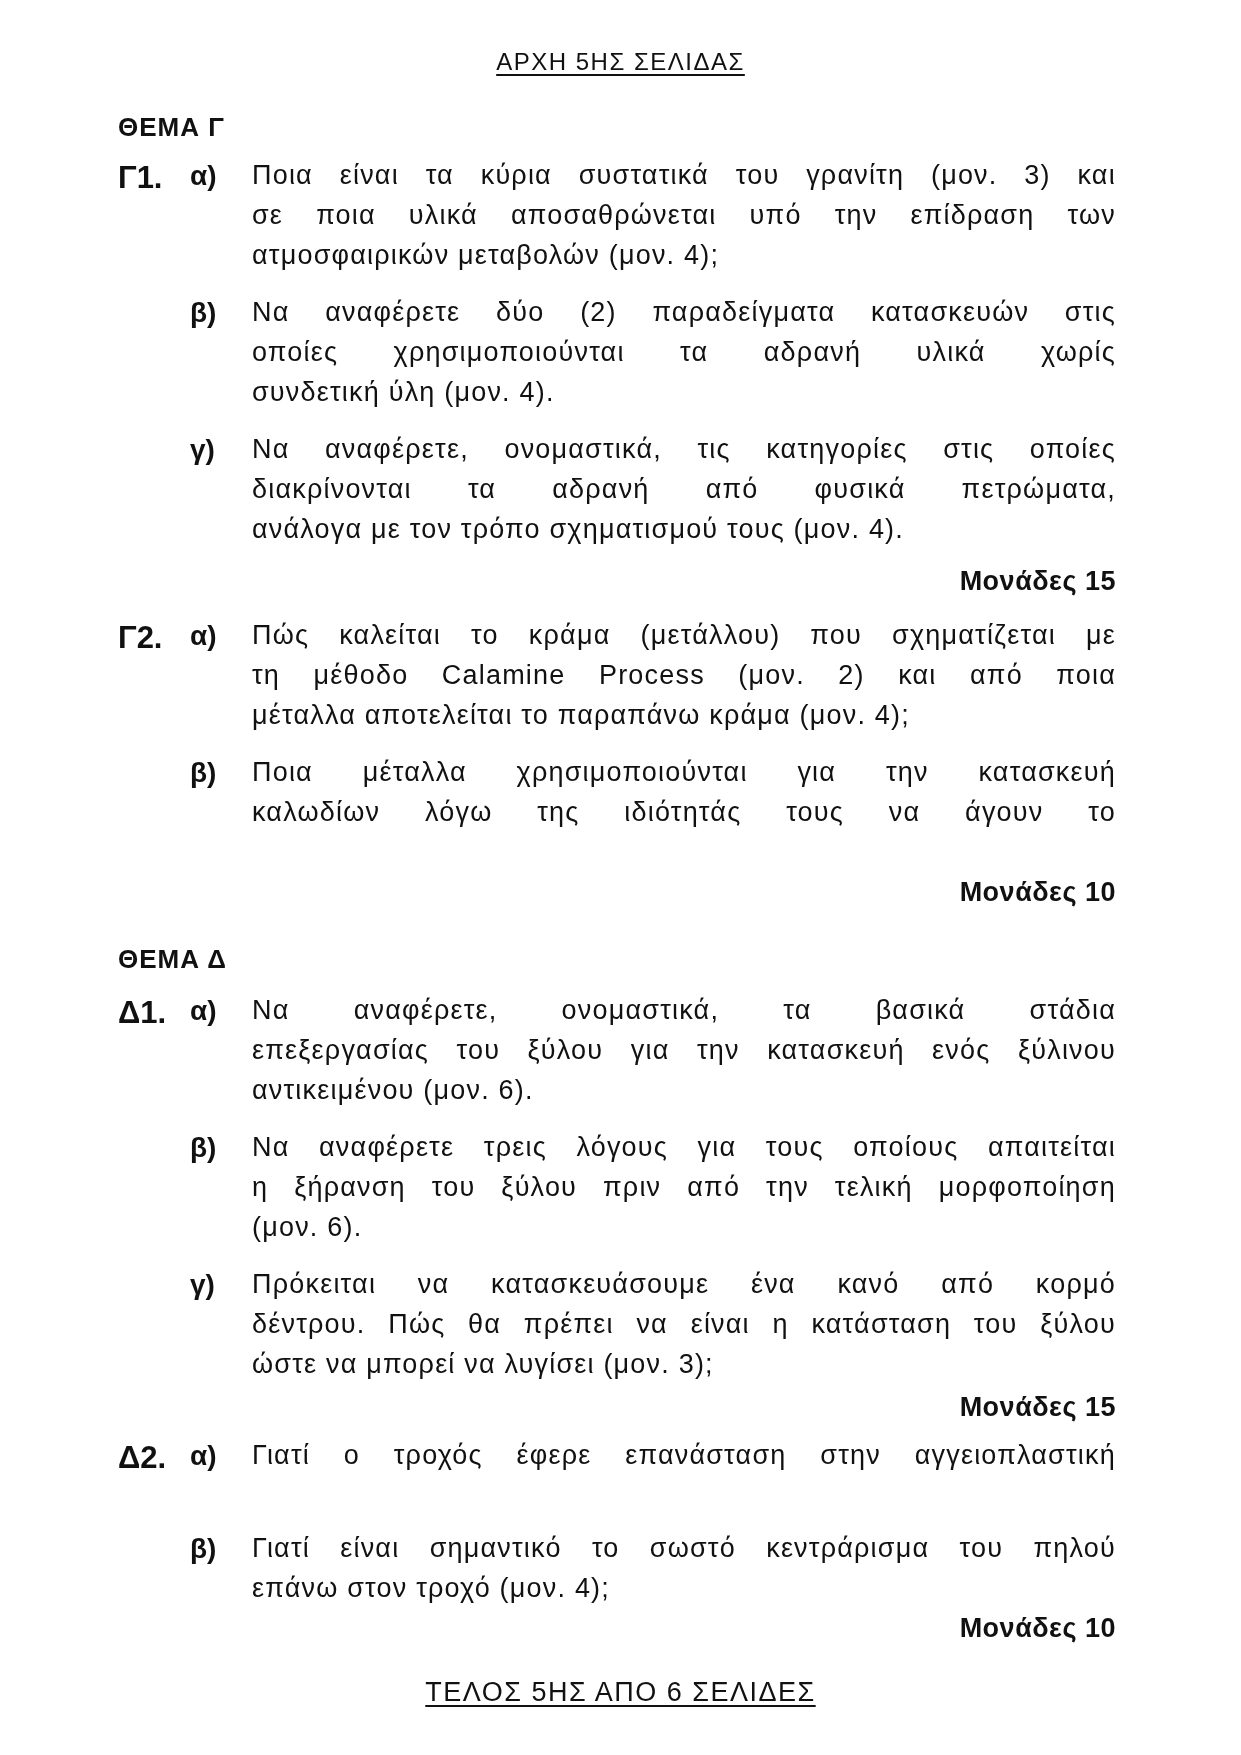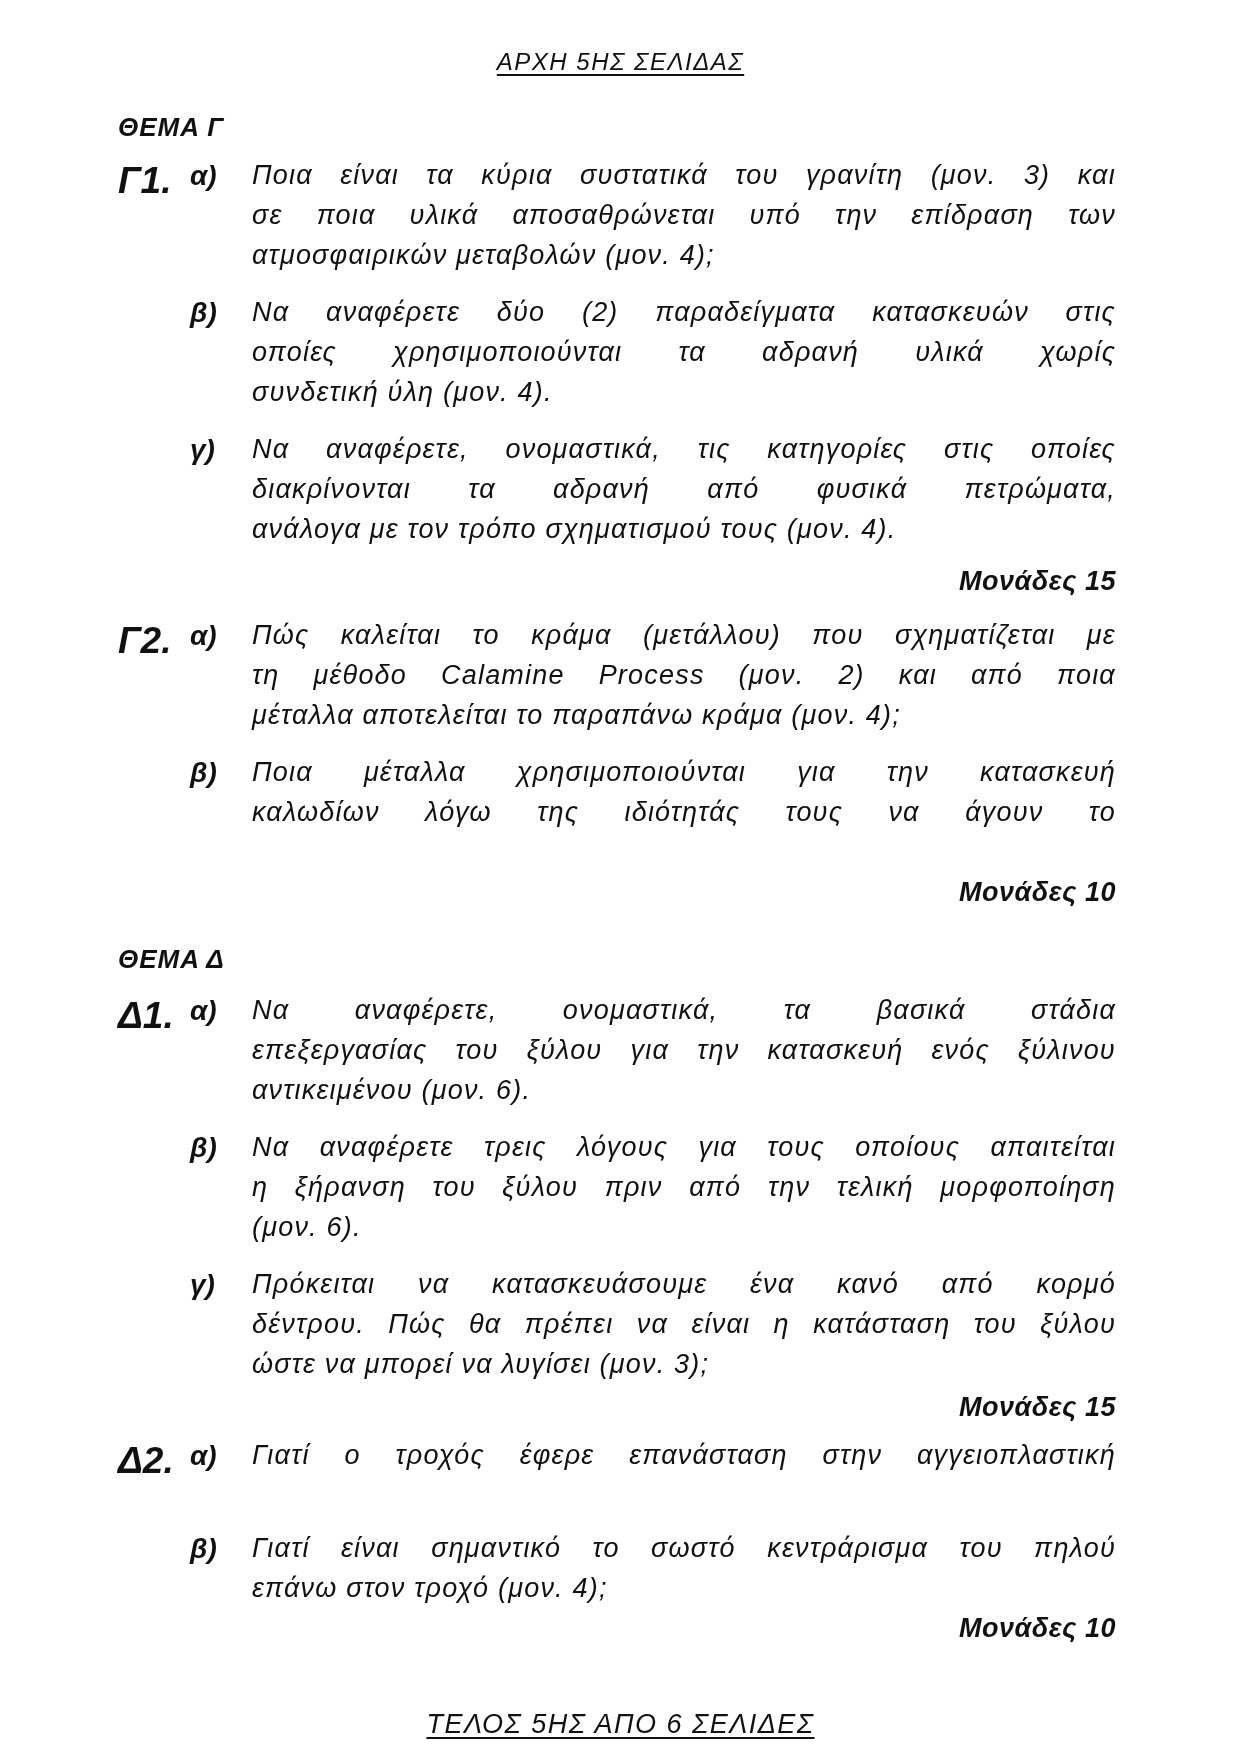--- a/index.html
+++ b/index.html
@@ -1,23 +1,23 @@
 <!DOCTYPE html>
 <html><head>
 <meta charset="utf-8">
 <style>
   html, body { margin: 0; padding: 0; background: #ffffff; }
   body { width: 1241px; height: 1755px; position: relative; overflow: hidden;
          font-family: "Liberation Sans", "DejaVu Sans", sans-serif; color: #111; }
-  .page { position: absolute; left: 0; top: 0; width: 1241px; height: 1755px; font-style: italic; }
+  .page { position: absolute; left: 0; top: 0; width: 1241px; height: 1755px; }
   .hdr { position: absolute; left: 0; width: 1241px; text-align: center;
          font-size: 24px; letter-spacing: 1.5px; }
   .hdr span { text-decoration: underline; text-underline-offset: 4px; }
   .theme { position: absolute; left: 118px; font-size: 26px; font-weight: bold; letter-spacing: 1px; text-align: right; }
-  .qnum { position: absolute; left: 118px; font-size: 37px; font-weight: bold; text-align: center; }
+  .qnum { position: absolute; left: 118px; font-size: 31px; font-weight: bold; text-align: center; }
   .sub { position: absolute; left: 190px; font-size: 28px; font-weight: bold; }
   .line { position: absolute; left: 252px; width: 864px; font-size: 27px; letter-spacing: 1.2px;
           text-align: justify; text-align-last: justify; white-space: nowrap; }
   .line.last { text-align-last: left; text-align: left; }
   .jl { display: flex; justify-content: space-between; }
   .marks { position: absolute; right: 125px; font-size: 27px; font-weight: bold; letter-spacing: 0.5px; }
 </style>
 </head>
 <body>
 
@@ -236,15 +236,15 @@
       <span>το</span>
       <span>σωστό</span>
       <span>κεντράρισμα</span>
       <span>του</span>
       <span>πηλού</span>
     </div>
   <div class="line last" style="top:1573px">επάνω στον τροχό (μον. 4);</div>
 
   <div class="marks" style="top:1613px">Μονάδες 10</div>
 
-  <div class="hdr" style="top:1677px; font-size:27px;margin-top:32px;"><span>ΤΕΛΟΣ 5ΗΣ ΑΠΟ 6 ΣΕΛΙΔΕΣ</span></div>
+  <div class="hdr" style="top:1677px; font-size:27px;"><span>ΤΕΛΟΣ 5ΗΣ ΑΠΟ 6 ΣΕΛΙΔΕΣ</span></div>
 
 </div>
 
 </body></html>

